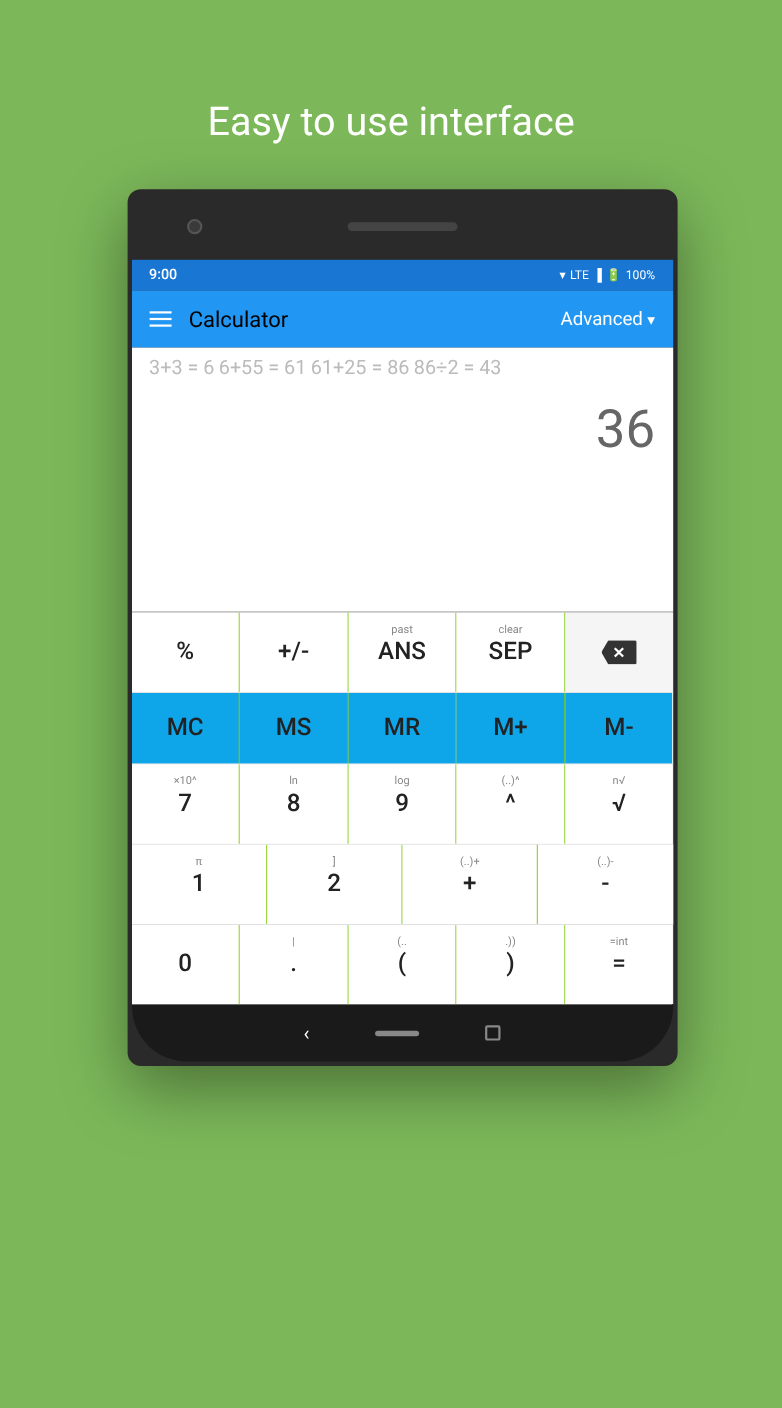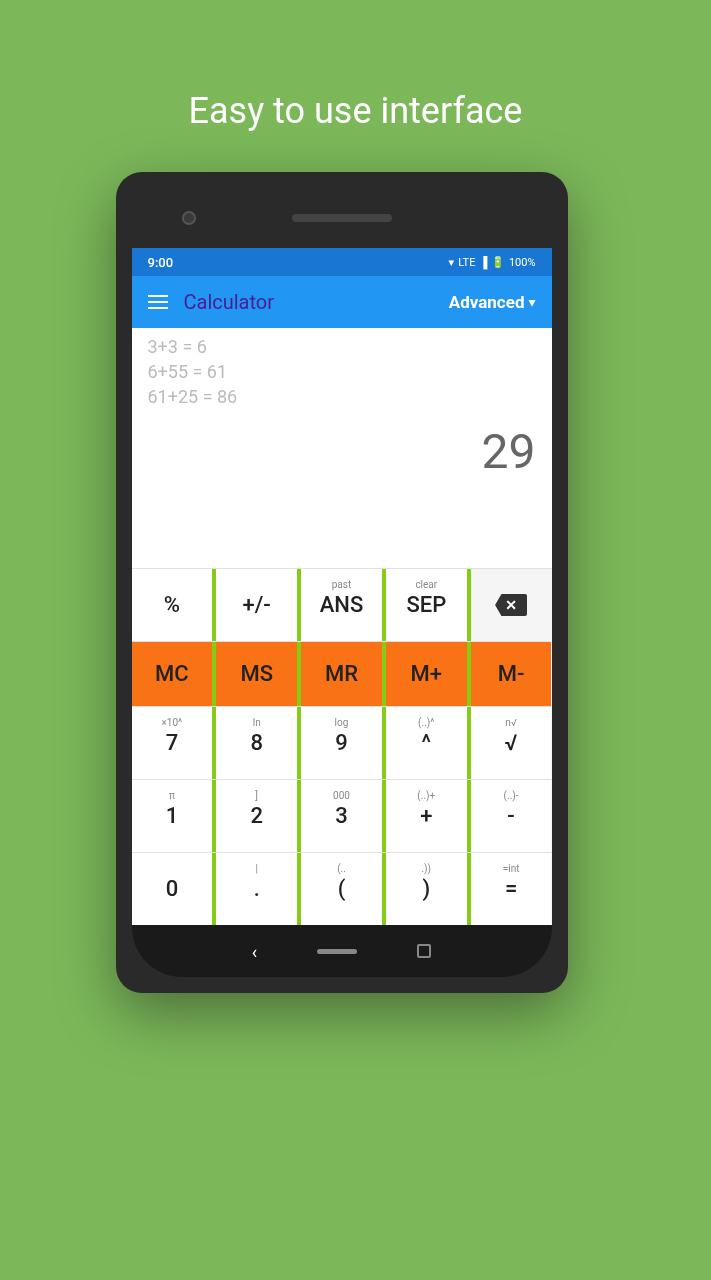--- a/index.html
+++ b/index.html
@@ -26,24 +26,24 @@
     }
 
     .phone-wrapper {
       position: relative;
       width: 480px;
       min-height: 860px;
     }
 
     .phone-frame {
       position: relative;
-      width: 452px;
+      width: 500px;
       background: #2a2a2a;
-      border-radius: 26px;
-      padding: 16px;
+      border-radius: 12px;
+      padding: 4px;
       box-shadow: 0 20px 60px rgba(0,0,0,0.4);
       overflow: hidden;
     }
 
     .phone-top {
       background: #2a2a2a;
       height: 60px;
       display: flex;
       align-items: center;
       justify-content: center;
@@ -114,36 +114,36 @@
     }
 
     .hamburger-icon span {
       display: block;
       width: 20px;
       height: 2px;
       background: white;
     }
 
     .app-title {
-      color: #4c1d95;
+      color: #000000;
       font-size: 20px;
       font-weight: 400;
     }
 
     .app-bar-right {
       display: flex;
       align-items: center;
       gap: 4px;
       cursor: pointer;
     }
 
     .advanced-label {
       color: white;
       font-size: 17px;
-      font-weight: 700;
+      font-weight: 400;
     }
 
     .dropdown-arrow {
       color: white;
       font-size: 14px;
     }
 
     .display-area {
       background: white;
       padding: 8px 16px;
@@ -155,21 +155,20 @@
       display: flex;
       justify-content: flex-end;
       gap: 8px;
       font-size: 11px;
       color: #aaa;
       margin-bottom: 4px;
     }
 
     .history-lines {
       display: flex;
-      flex-direction: column;
       gap: 4px;
       margin-bottom: 8px;
     }
 
     .history-line {
       color: #bbb;
       font-size: 18px;
       font-weight: 400;
     }
 
@@ -199,21 +198,21 @@
       border-bottom: none;
     }
 
     .key-cell {
       flex: 1;
       display: flex;
       flex-direction: column;
       align-items: center;
       justify-content: center;
       height: 72px;
-      border-right: 4px solid #84cc16;
+      border-right: 1px solid #84cc16;
       cursor: pointer;
       background: white;
       position: relative;
       user-select: none;
     }
 
     .key-cell:last-child {
       border-right: none;
     }
 
@@ -251,21 +250,21 @@
     }
 
     .backspace-x {
       color: white;
       font-size: 14px;
       font-weight: bold;
       position: absolute;
     }
 
     .mem-row .key-cell {
-      background: #f97316;
+      background: #0ea5e9;
       height: 64px;
     }
 
     .phone-bottom {
       background: #1a1a1a;
       height: 52px;
       display: flex;
       align-items: center;
       justify-content: center;
       gap: 60px;
@@ -331,22 +330,23 @@
         <span class="advanced-label">Advanced</span>
         <span class="dropdown-arrow">▾</span>
       </div>
     </div>
 
     <div class="display-area">
       <div class="history-lines">
         <span class="history-line">3+3 = 6</span>
         <span class="history-line">6+55 = 61</span>
         <span class="history-line">61+25 = 86</span>
-      </div>
-      <div class="current-result">29</div>
+        <span class="history-line">86÷2 = 43</span>
+      </div>
+      <div class="current-result">36</div>
     </div>
 
     <div class="divider"></div>
 
     <div class="keypad-area">
 
       <div class="key-row">
         <div class="key-cell">
           <span class="key-label">%</span>
         </div>
@@ -413,24 +413,20 @@
       <div class="key-row">
         <div class="key-cell">
           <span class="key-sublabel">π</span>
           <span class="key-label">1</span>
         </div>
         <div class="key-cell">
           <span class="key-sublabel">]</span>
           <span class="key-label">2</span>
         </div>
         <div class="key-cell">
-          <span class="key-sublabel">000</span>
-          <span class="key-label">3</span>
-        </div>
-        <div class="key-cell">
           <span class="key-sublabel">(..)+</span>
           <span class="key-label">+</span>
         </div>
         <div class="key-cell">
           <span class="key-sublabel">(..)-</span>
           <span class="key-label">-</span>
         </div>
       </div>
 
       <div class="key-row">

